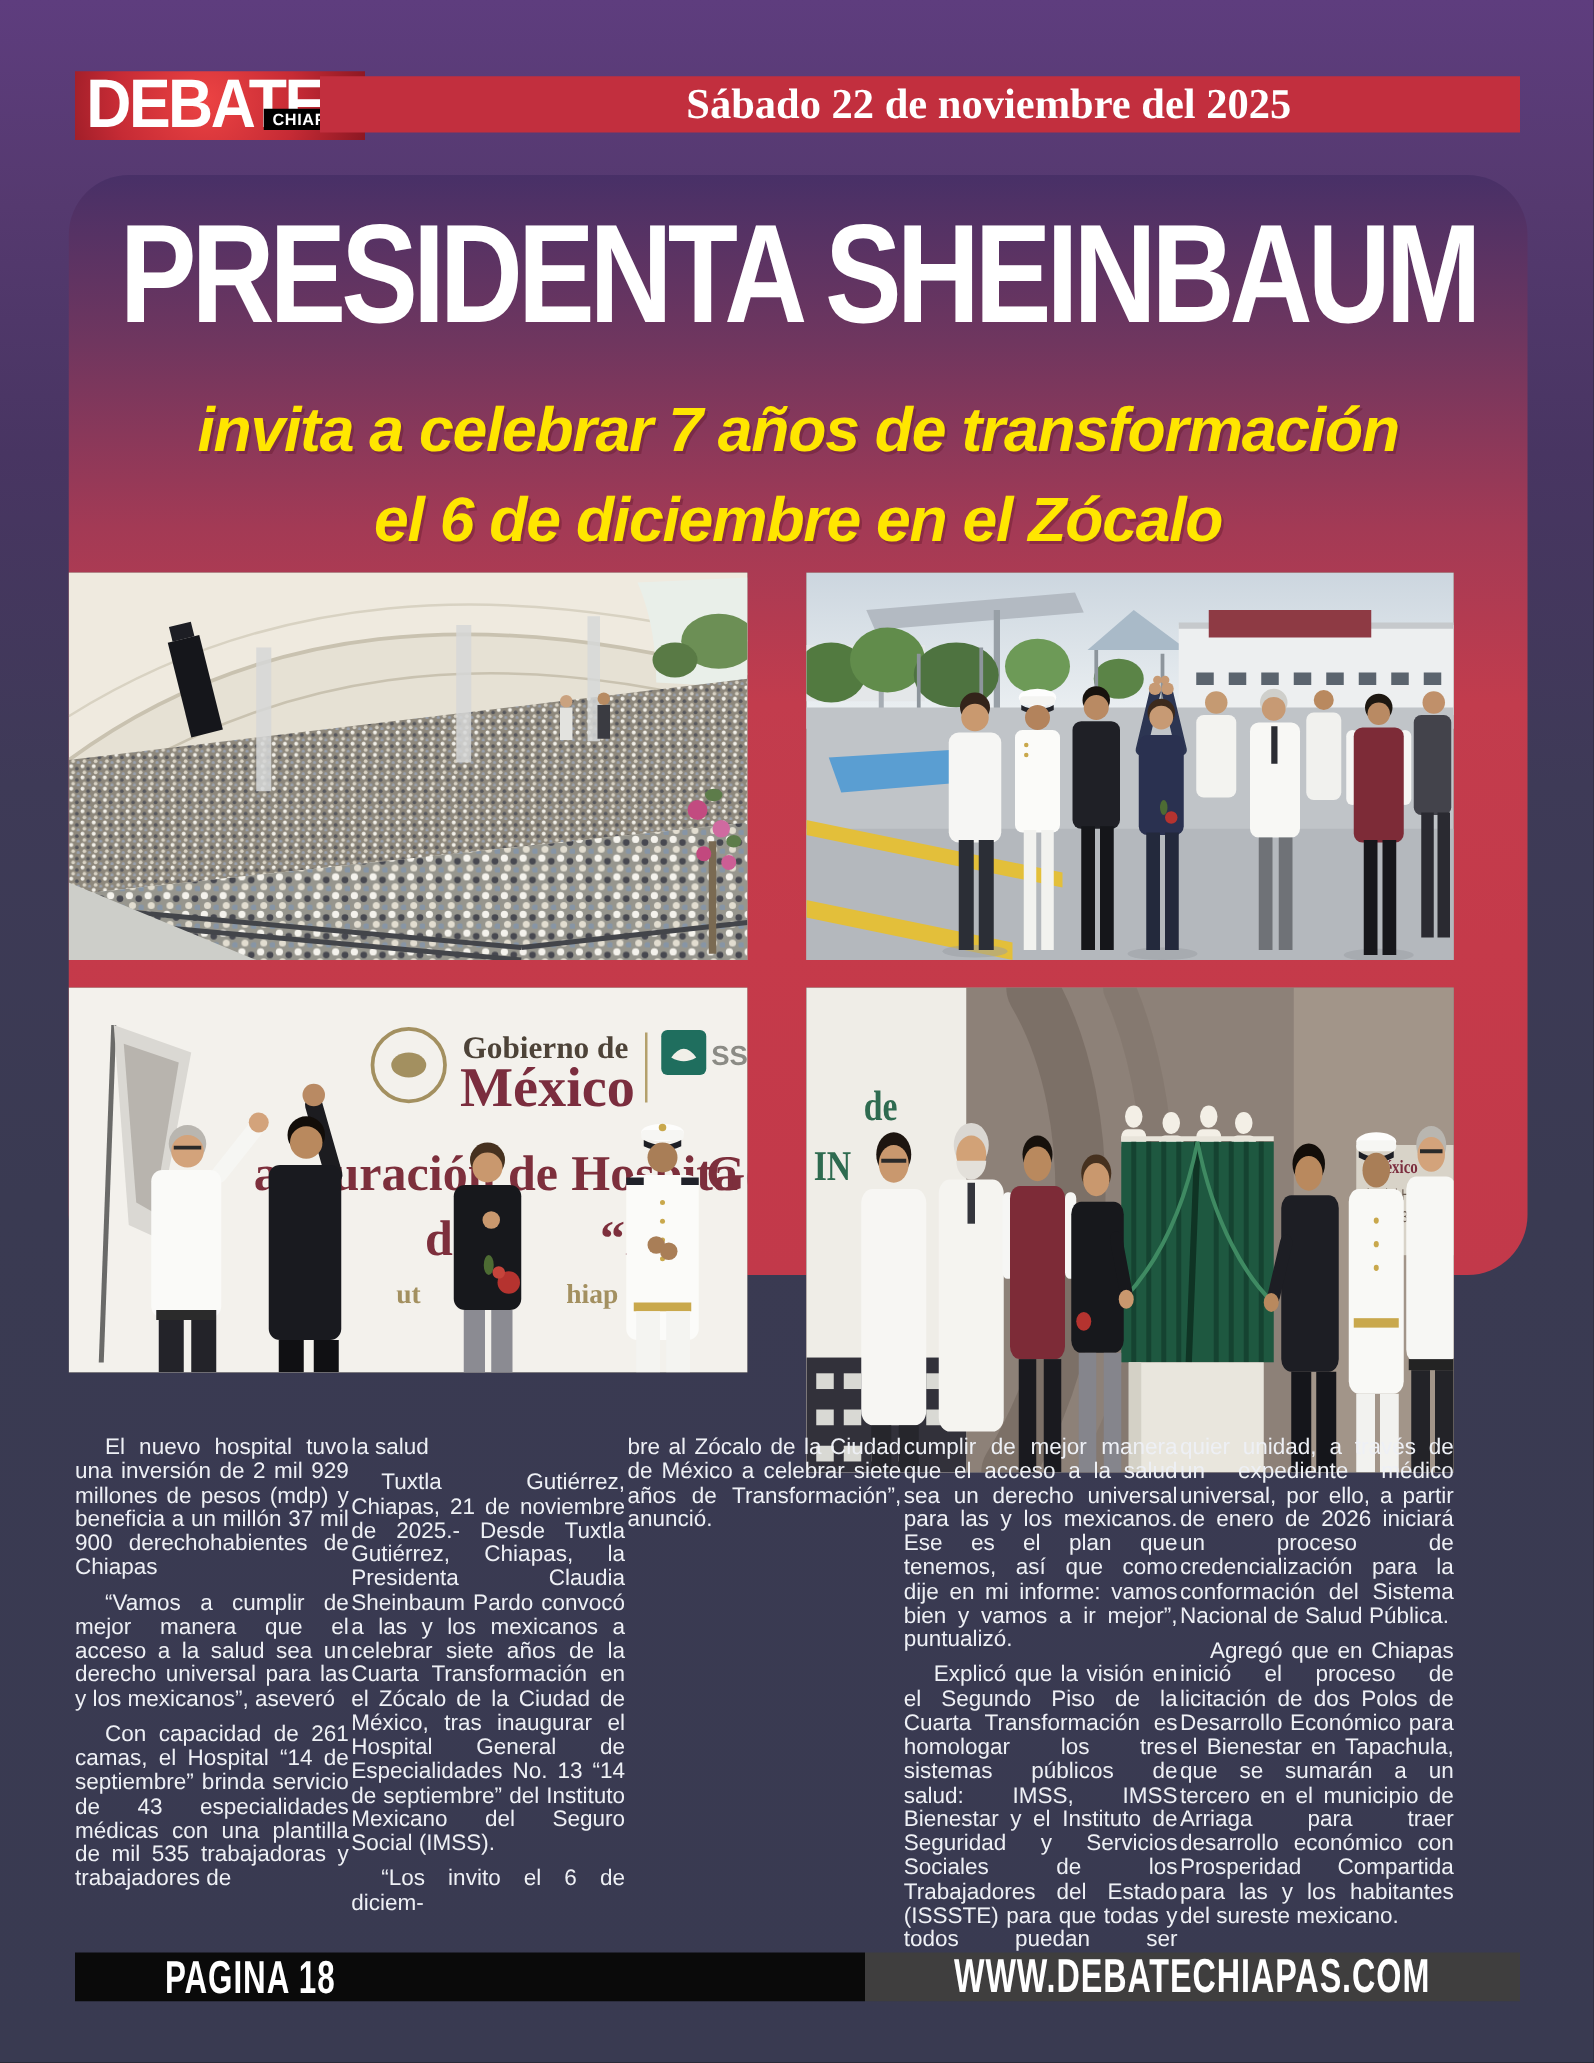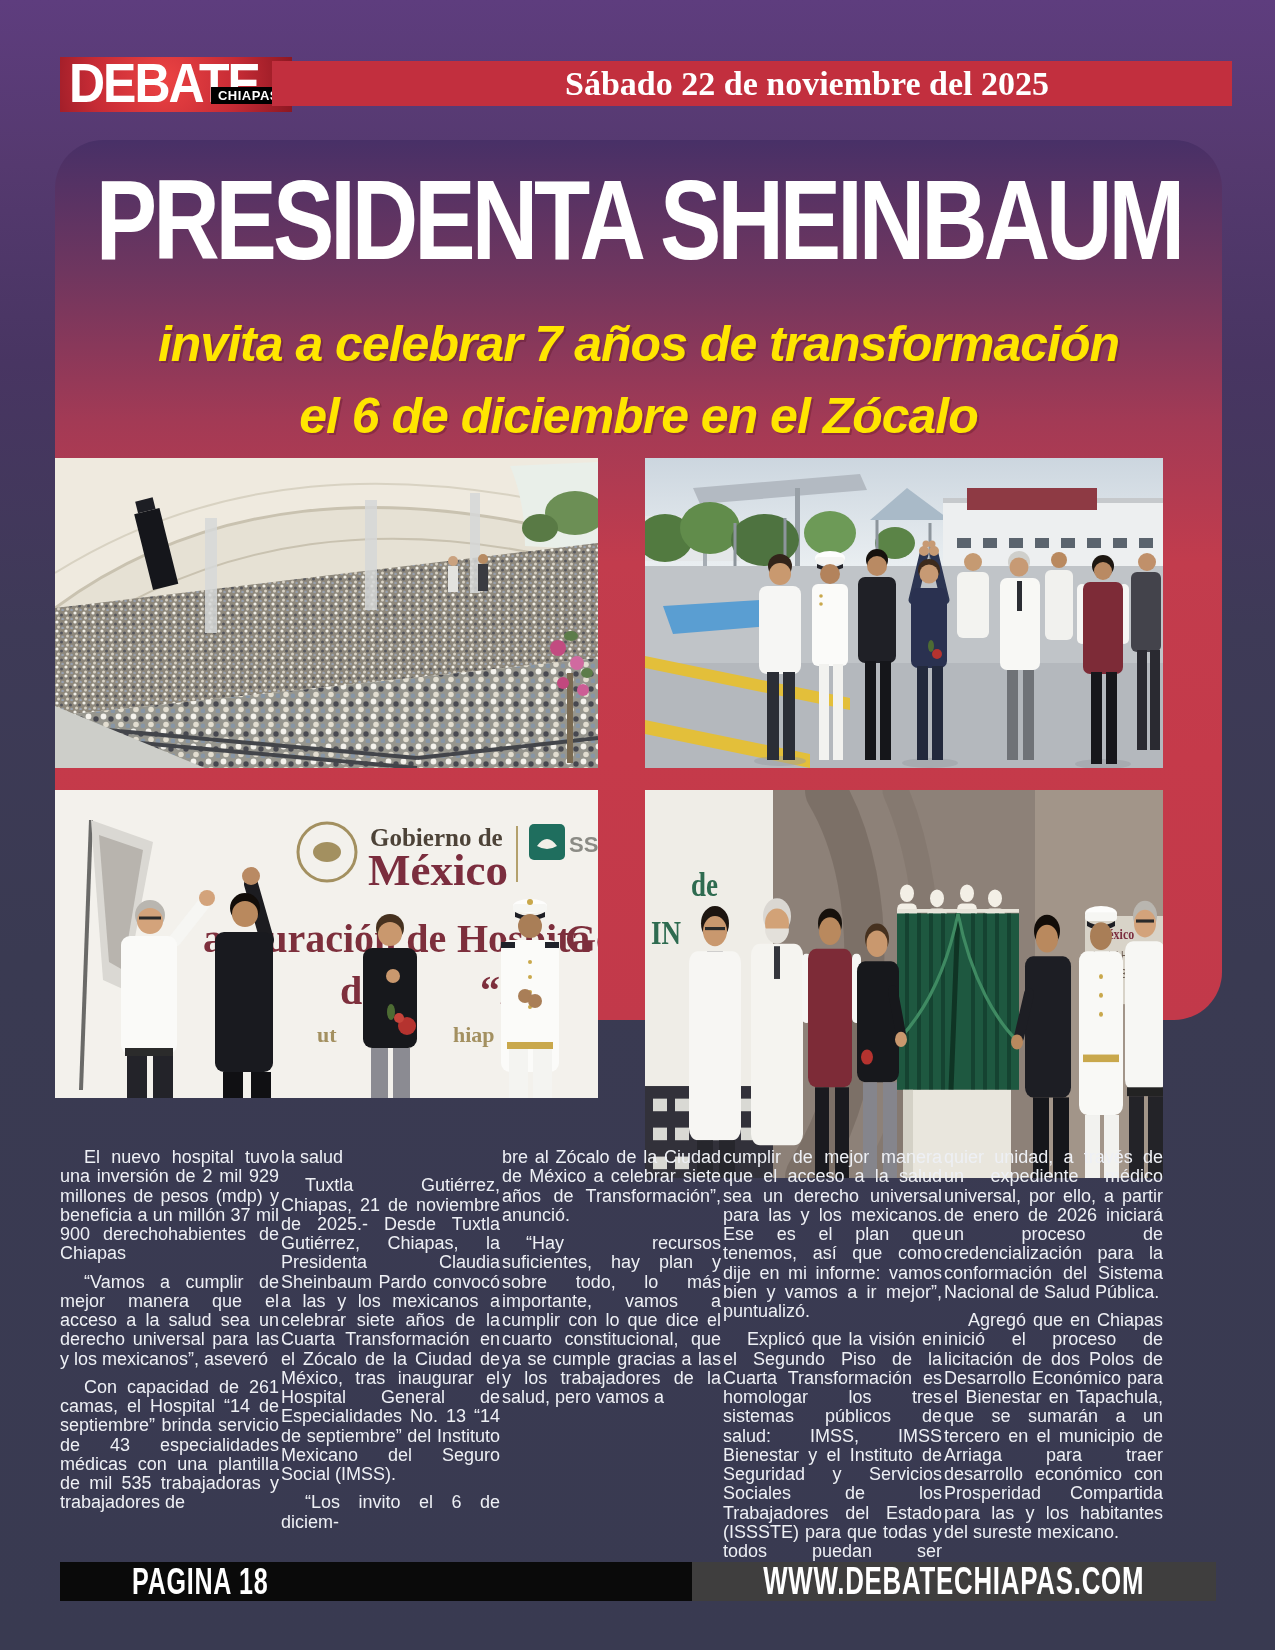--- a/index.html
+++ b/index.html
@@ -6,21 +6,21 @@
   .page{position:relative;width:1275px;height:1650px;margin:0 auto;overflow:hidden;
     font-family:"Liberation Sans",sans-serif;
     background:linear-gradient(180deg,#5e3d7e 0%,#55396f 10%,#483562 22%,#3e3a57 38%,#3a3a52 58%,#393a51 100%);}
   
   .logo-box{position:absolute;left:60px;top:57px;width:232px;height:55px;
     background:radial-gradient(circle at 45% 42%,#ec4343 0%,#c62b35 55%,#8c1722 100%);}
   .logo-text{position:absolute;left:9px;top:-6px;font-size:50px;font-weight:bold;color:#fff;
     letter-spacing:-2px;transform:scaleY(1.1);transform-origin:top left;}
   .logo-badge{position:absolute;right:6px;bottom:8px;background:#000;color:#fff;font-size:13px;
     font-weight:bold;padding:1px 7px;letter-spacing:.5px;}
-  .date-banner{position:absolute;left:272px;top:61px;width:960px;height:45px;background:#c22f3e;
+  .date-banner{position:absolute;left:256px;top:61px;width:960px;height:45px;background:#c22f3e;
     color:#fff;font-family:"Liberation Serif",serif;font-weight:bold;font-size:34px;
     text-align:center;line-height:45px;text-indent:110px;}
   
   .hero{position:absolute;left:55px;top:140px;width:1167px;height:880px;border-radius:48px;
     background:linear-gradient(180deg,#483067 0%,#6f365f 15%,#a33a55 32%,#c23c4d 48%,#c53a4a 70%,#c2394a 100%);}
   .hero-title{margin:24px 0 0 0;text-align:center;color:#fff;font-size:92px;font-weight:bold;
     letter-spacing:-4px;line-height:1;transform:scaleY(1.22);transform-origin:center top;}
   .hero-sub{margin-top:52px;text-align:center;color:#ffe600;font-style:italic;font-weight:bold;
     font-size:50px;line-height:1.44;letter-spacing:-1px;text-shadow:2px 2px 0 rgba(92,20,36,.35);}
   
@@ -482,21 +482,20 @@
       <p class="ind">“Vamos a cumplir de mejor manera que el acceso a la salud sea un derecho universal para las y los mexicanos”, aseveró</p>
       <p class="ind">Con capacidad de 261 camas, el Hospital “14 de septiembre” brinda servicio de 43 especialidades médicas con una plantilla de mil 535 trabajadoras y trabajadores de</p>
     </div>
     <div class="col">
       <p>la salud</p>
       <p class="ind">Tuxtla Gutiérrez, Chiapas, 21 de noviembre de 2025.- Desde Tuxtla Gutiérrez, Chiapas, la Presidenta Claudia Sheinbaum Pardo convocó a las y los mexicanos a celebrar siete años de la Cuarta Transformación en el Zócalo de la Ciudad de México, tras inaugurar el Hospital General de Especialidades No. 13 “14 de septiembre” del Instituto Mexicano del Seguro Social (IMSS).</p>
       <p class="ind">“Los invito el 6 de diciem-</p>
     </div>
     <div class="col">
       <p>bre al Zócalo de la Ciudad de México a celebrar siete años de Transformación”, anunció.</p>
-      <p class="ind">“Hay recursos suficientes, hay plan y sobre todo, lo más importante, vamos a cumplir con lo que dice el cuarto constitucional, que ya se cumple gracias a las y los trabajadores de la salud, pero vamos a</p>
     </div>
     <div class="col">
       <p>cumplir de mejor manera que el acceso a la salud sea un derecho universal para las y los mexicanos. Ese es el plan que tenemos, así que como dije en mi informe: vamos bien y vamos a ir mejor”, puntualizó.</p>
       <p class="ind">Explicó que la visión en el Segundo Piso de la Cuarta Transformación es homologar los tres sistemas públicos de salud: IMSS, IMSS Bienestar y el Instituto de Seguridad y Servicios Sociales de los Trabajadores del Estado (ISSSTE) para que todas y todos puedan ser atendidos en cual-</p>
     </div>
     <div class="col">
       <p>quier unidad, a través de un expediente médico universal, por ello, a partir de enero de 2026 iniciará un proceso de credencialización para la conformación del Sistema Nacional de Salud Pública.</p>
       <p class="ind">Agregó que en Chiapas inició el proceso de licitación de dos Polos de Desarrollo Económico para el Bienestar en Tapachula, que se sumarán a un tercero en el municipio de Arriaga para traer desarrollo económico con Prosperidad Compartida para las y los habitantes del sureste mexicano.</p>
     </div>
   </div>

